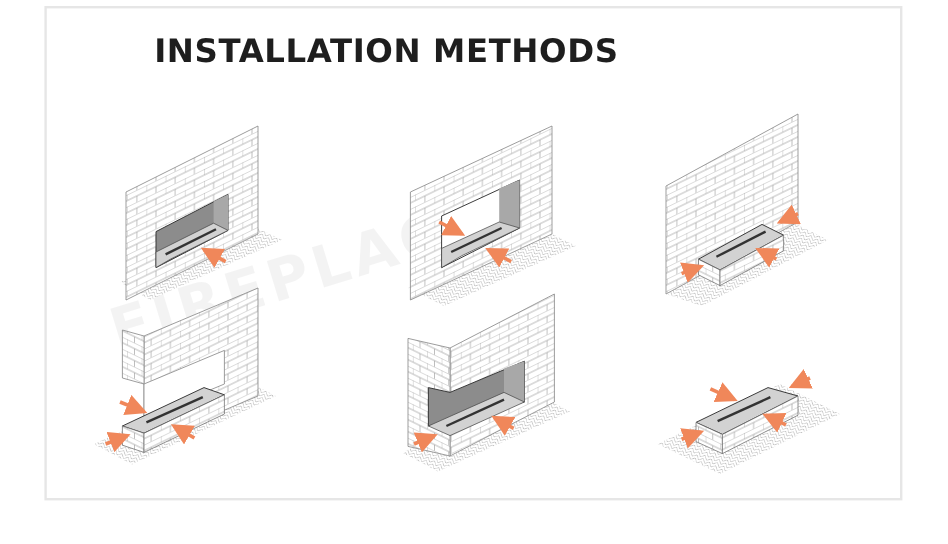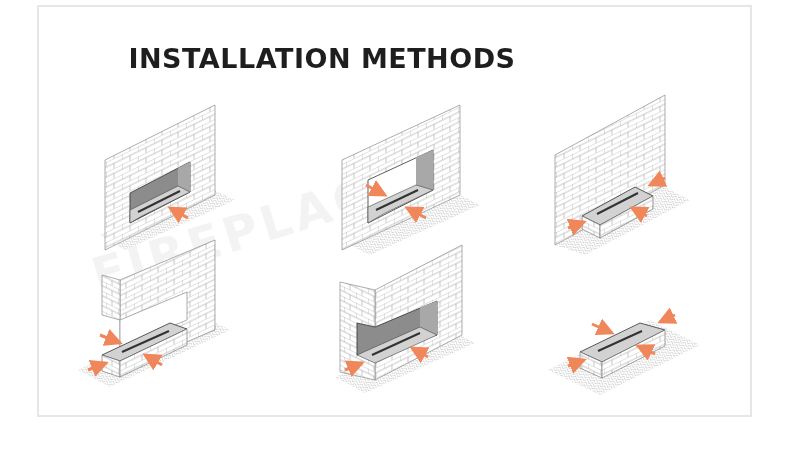--- a/index.html
+++ b/index.html
@@ -1,18 +1,18 @@
 <!DOCTYPE html>
 <html><head>
 <meta charset="utf-8">
 <style>
   html, body { margin:0; padding:0; background:#ffffff; }
   body { width:790px; height:453px; position:relative; overflow:hidden; font-family:"DejaVu Sans", sans-serif; }
   .frame { position:absolute; left:37px; top:5px; width:715px; height:412px; border-left:2px solid #e6e6e6; border-right:2px solid #e6e6e6; border-bottom:2px solid #e6e6e6; border-top:2px solid #e6e6e6; box-sizing:border-box; }
-  .title { position:absolute; left:0; top:43px; width:644px; text-align:center; font-family:"DejaVu Sans", sans-serif; font-weight:bold; font-size:27px; letter-spacing:0.5px; color:#1e1e1e; }
+  .title { position:absolute; left:0; top:28px; width:644px; text-align:center; font-family:"DejaVu Sans", sans-serif; font-weight:bold; font-size:27px; letter-spacing:0.5px; color:#1e1e1e; }
   .watermark { position:absolute; left:85px; top:250px; font-family:"DejaVu Sans", sans-serif; font-weight:bold; font-size:48px; color:#000; opacity:0.045; transform:rotate(-17deg); transform-origin:left top; letter-spacing:4px; white-space:nowrap; }
   .fig { position:absolute; }
   svg { display:block; }
 </style>
 </head>
 <body>
 
 <svg width="0" height="0" style="position:absolute">
   <defs>
     <pattern id="brick" width="16" height="10" patternUnits="userSpaceOnUse" patternTransform="skewY(-26)">

